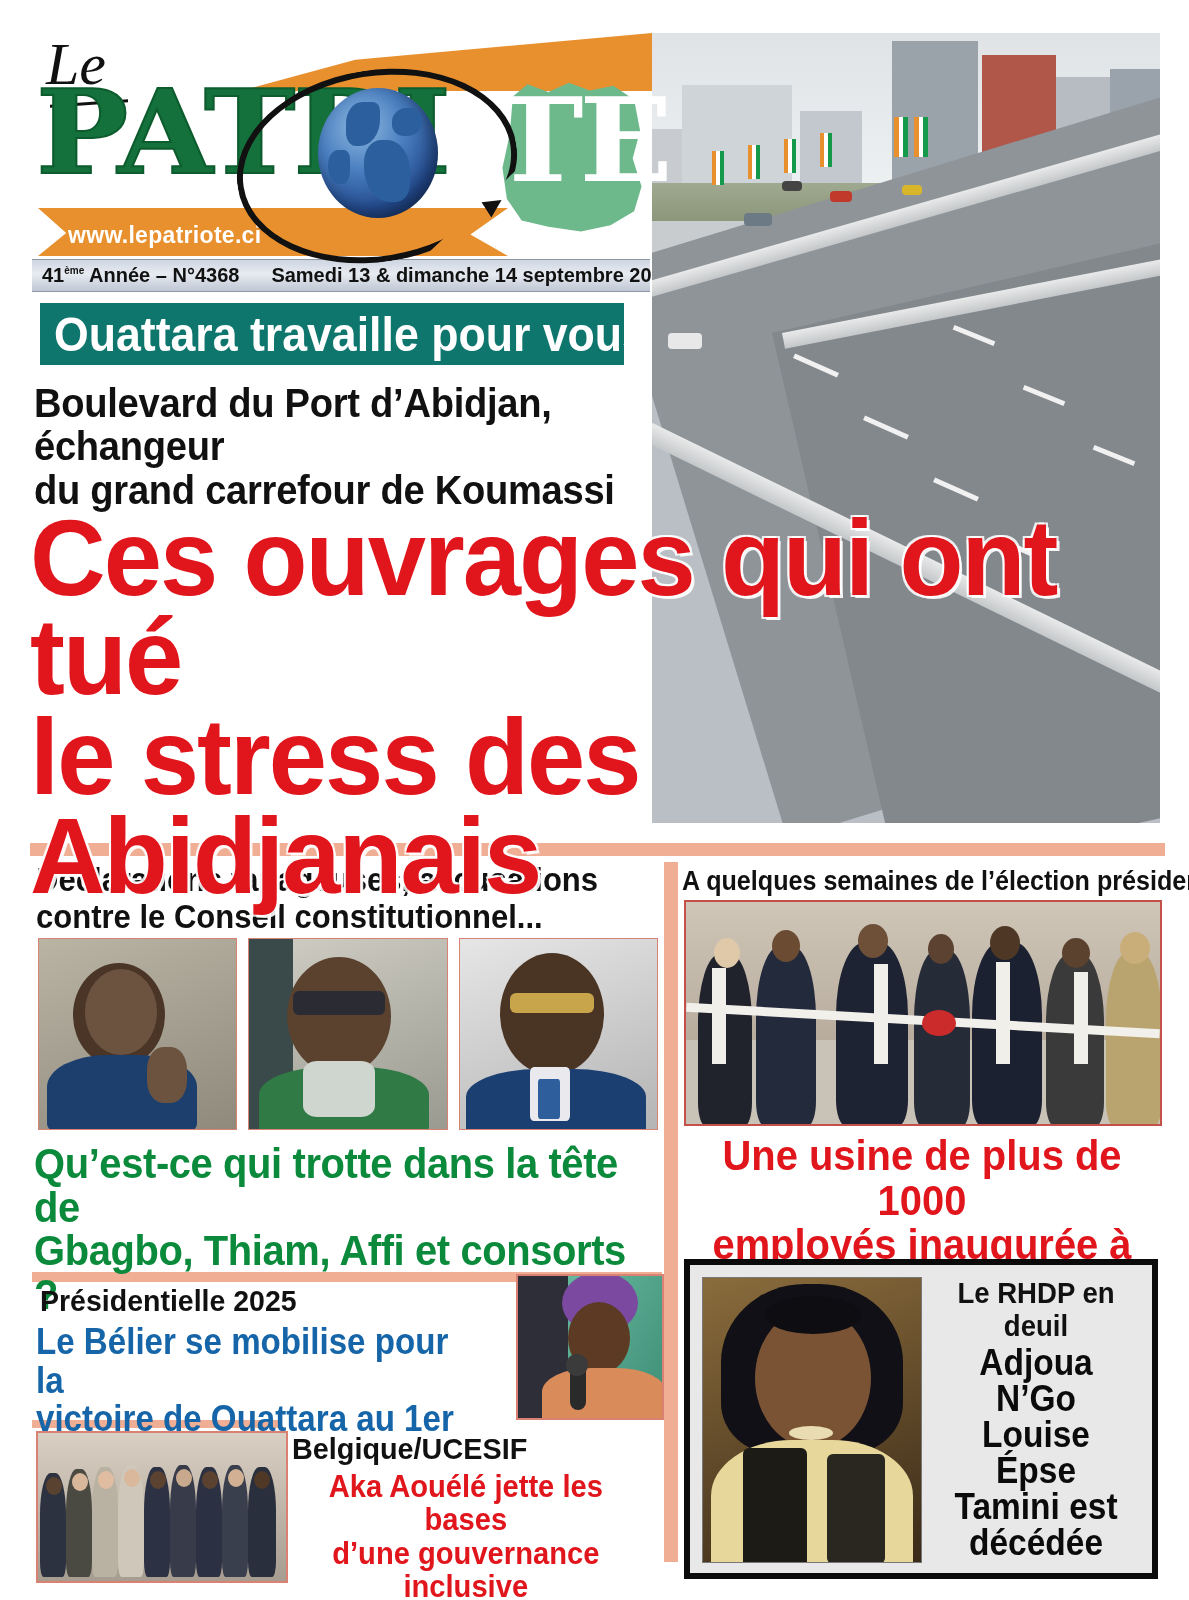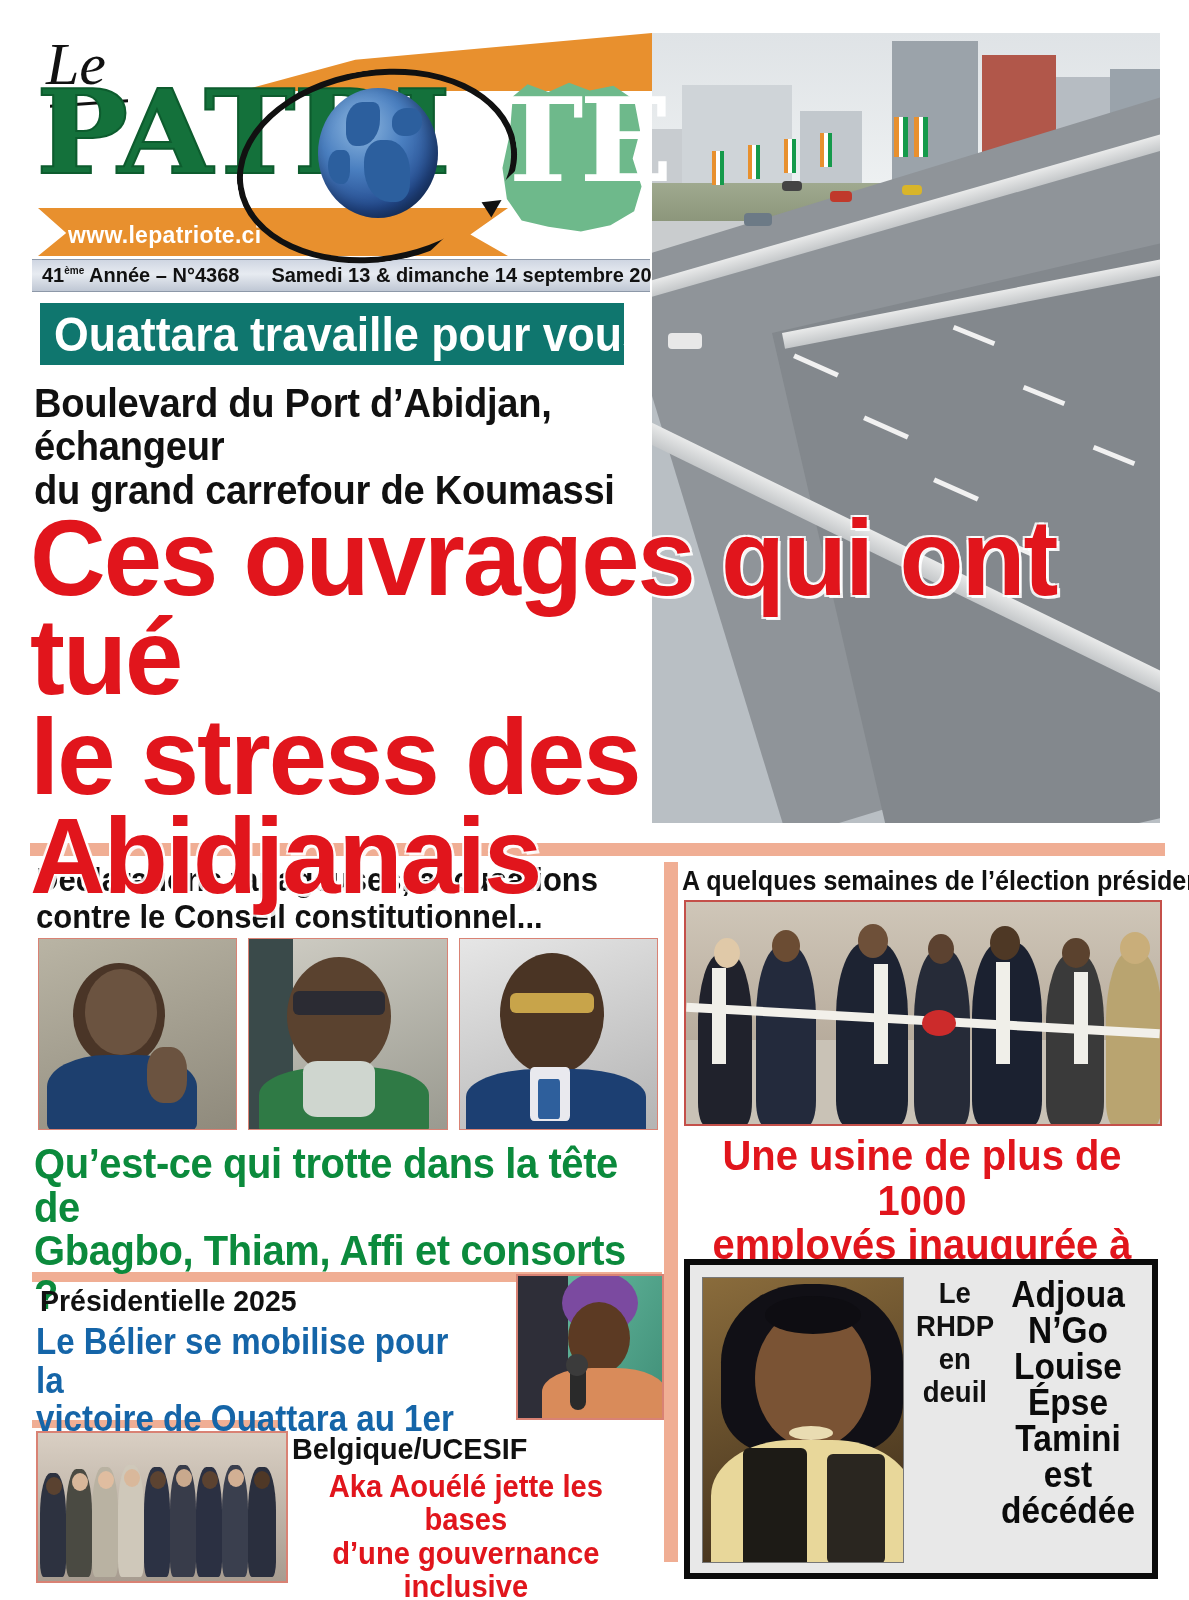--- a/index.html
+++ b/index.html
@@ -226,21 +226,21 @@
     position:absolute;left:682px;top:1134px;width:480px;
     color:#E1151C;font-weight:bold;font-size:42px;line-height:1.06;
     text-align:center;transform:scaleX(.95);transform-origin:center top;
   }
   .obit{
     position:absolute;left:684px;top:1259px;width:474px;height:320px;
     border:6px solid #0b0b0b;background:#E8E8E8;box-sizing:border-box;
     padding:12px;display:flex;gap:10px;
   }
   .obit .pic{width:218px;height:100%;border:1px solid #777;overflow:hidden;position:relative;background:#3a2a1c;}
-  .obit .txt{flex:1;display:flex;}
+  .obit .txt{flex:1;display:flex;flex-direction:column;}
   .obit-kicker{
     font-size:29px;font-weight:bold;color:#111;text-align:center;
     transform:scaleX(.95);margin-bottom:2px;
   }
   .obit-head{
     font-size:36px;font-weight:bold;color:#0b0b0b;line-height:1.0;
     text-align:center;transform:scaleX(.93);transform-origin:center top;
   }
 
   

